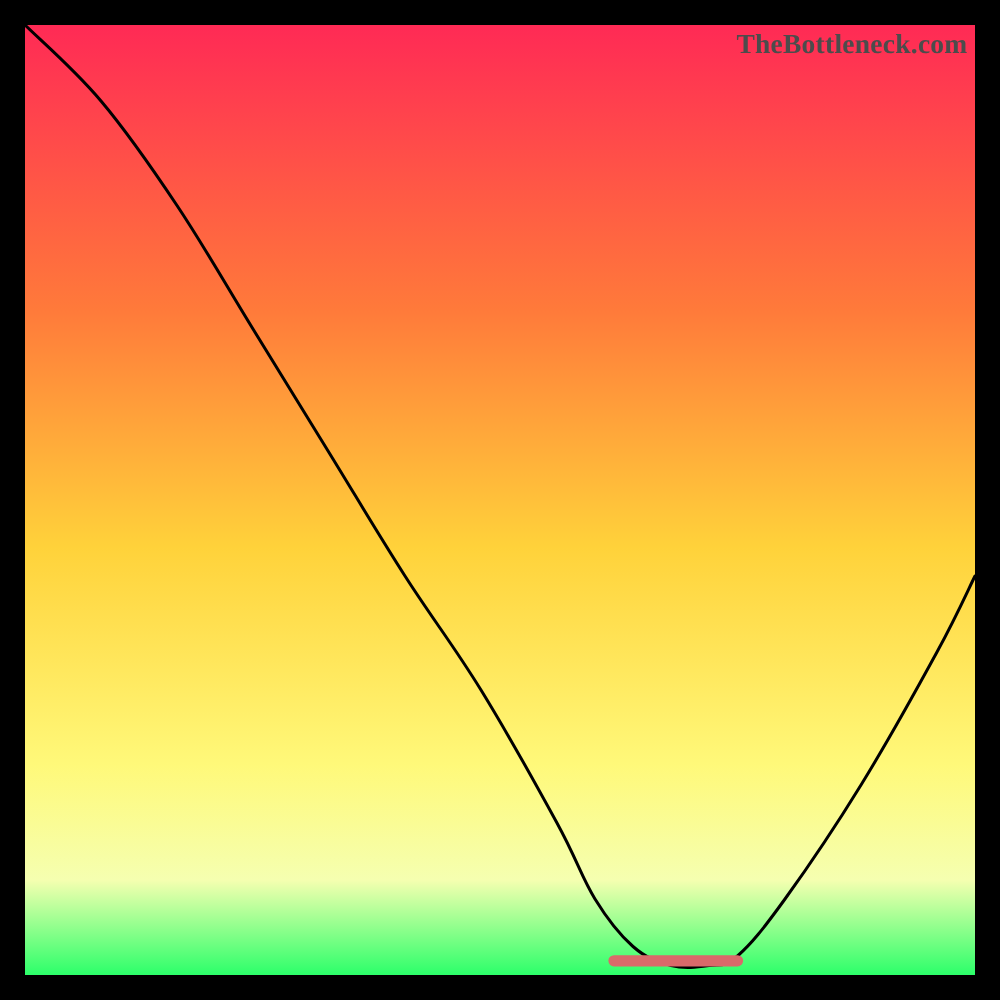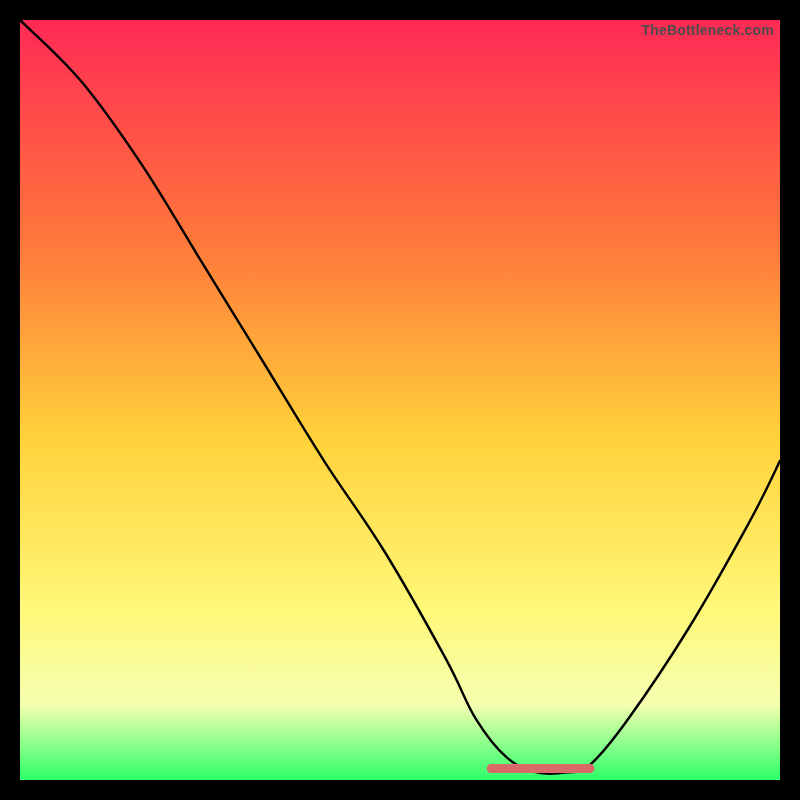--- a/index.html
+++ b/index.html
@@ -22,22 +22,22 @@
     inset: 0;
   }
   .curve-layer {
     position: absolute;
     inset: 0;
   }
   .watermark {
     position: absolute;
     top: 2px;
     right: 6px;
-    font-family: Liberation Sans, sans-serif;
-    font-size: 14px;
+    font-family: Liberation Serif, serif;
+    font-size: 22px;
     font-weight: 600;
     color: #4c4c4c;
     letter-spacing: 0.2px;
   }
 </style>
 </head>
 <body>
 
 <div class="frame">
   <div class="plot-area">

